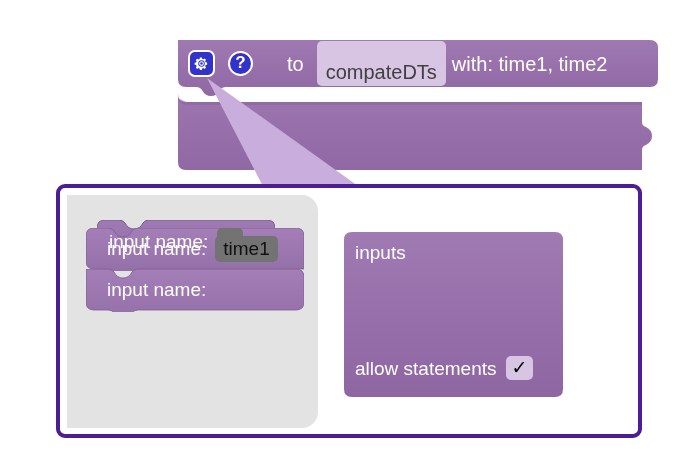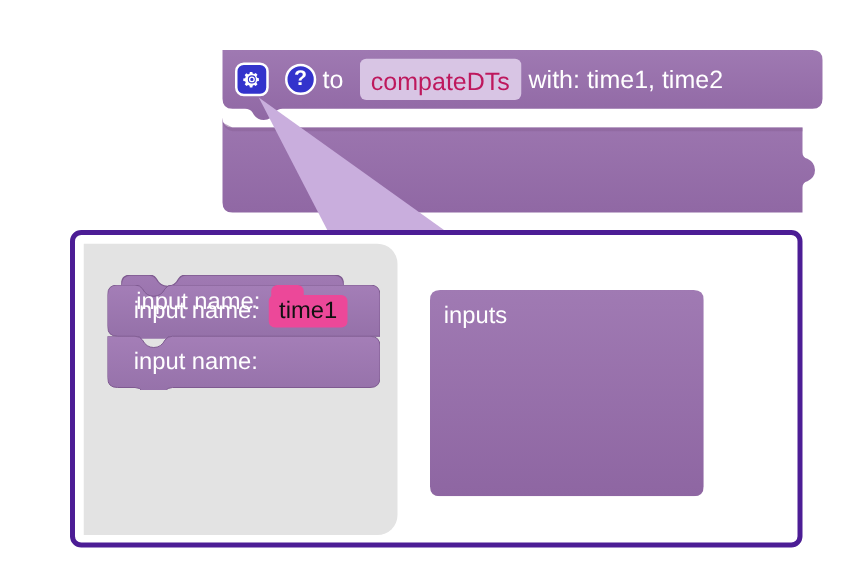--- a/index.html
+++ b/index.html
@@ -71,27 +71,27 @@
     font-family: "Liberation Sans", sans-serif;
   }
   .help-btn span { position: relative; top: -1px; }
 
   .proc-label {
     color: #ffffff;
     font-size: 20px;
     line-height: 1;
     white-space: nowrap;
   }
-  .lbl-to { margin-left: 5px; }
+  .lbl-to { margin-left: 34px; }
   .name-field {
     background: #d8c5e4;
-    color: #be185d;
+    color: #404040;
     font-size: 20px;
     border-radius: 5px;
-    padding: 9px 9px 4px 9px;
+    padding: 21px 9px 4px 9px;
     margin-left: 13px;
     line-height: 1;
     white-space: nowrap;
   }
   .lbl-with { margin-left: 6px; }
 
   .return-label {
     position: absolute;
     right: 45px;
     top: 135px;
@@ -130,21 +130,21 @@
   }
 
   
   .blk-text {
     color: #ffffff;
     font-size: 19px;
     line-height: 1;
     white-space: nowrap;
   }
   .blk-field {
-    background: #ec4899;
+    background: #737373;
     color: #111111;
     font-size: 19px;
     border-radius: 5px;
     padding: 3px 8px 4px 8px;
     line-height: 1;
     white-space: nowrap;
   }
   .blk-check {
     background: #d8c5e4;
     color: #000000;
@@ -357,20 +357,24 @@
           Q 61,131 55,131
           Q 49,131 46,125
           Q 44,122 40,122
           L 26,122
           Q 20,122 20,116
           L 20,44
           Q 20,38 26,38 Z" fill="#8d65a1" opacity="0.0"></path>
       </svg>
       <span class="blk-text" id="inputs-title">inputs</span>
 
+      <div id="allow-row">
+        <span class="blk-text">allow statements</span>
+        <span class="blk-check">✓</span>
+      </div>
     </div>
 
     <div class="stacked-input" id="stacked-time1">
       <svg width="218" height="43" viewBox="0 0 218 43" aria-hidden="true">
         <defs>
           <linearGradient id="gS1" x1="0" y1="0" x2="0" y2="1">
             <stop offset="0%" stop-color="#a47eb7"></stop>
             <stop offset="100%" stop-color="#9470a8"></stop>
           </linearGradient>
         </defs>

